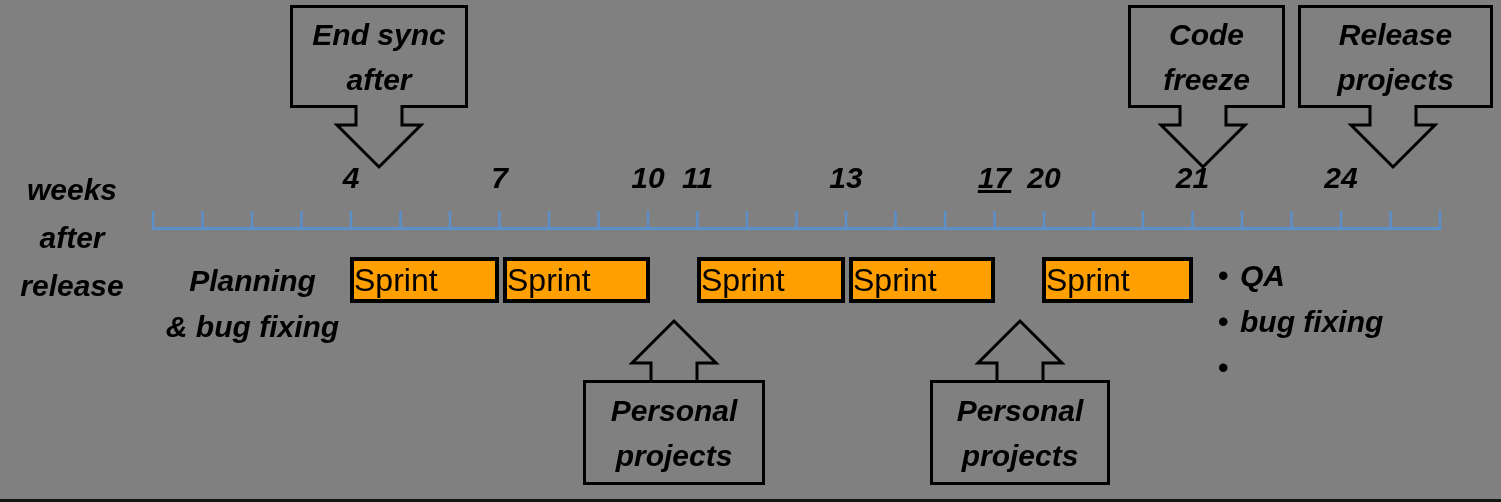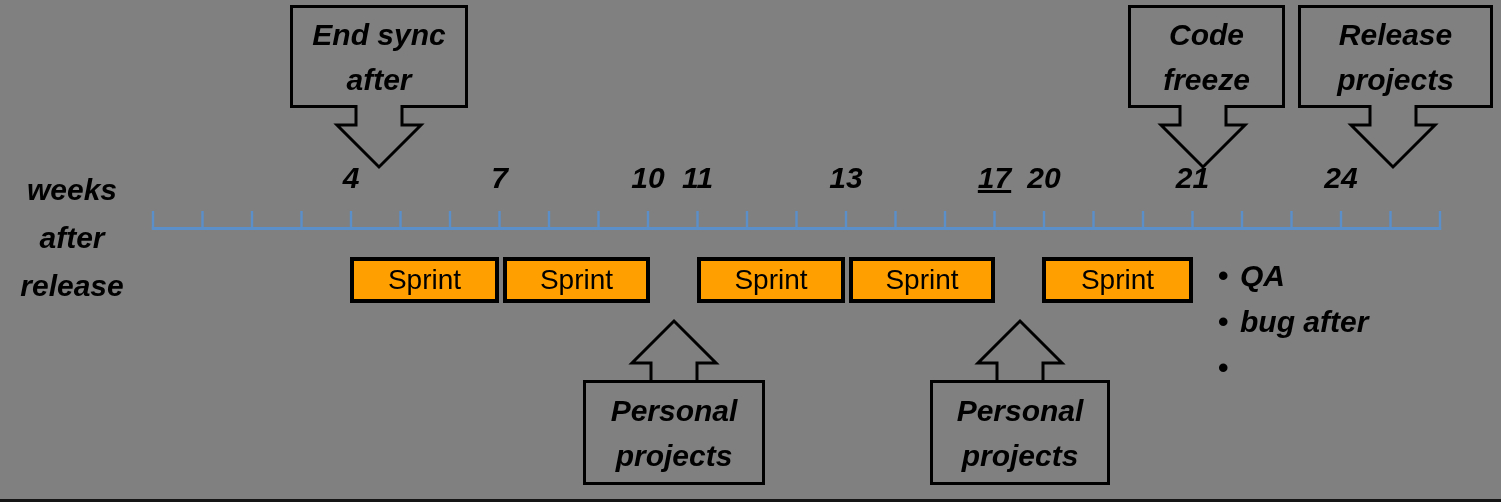--- a/index.html
+++ b/index.html
@@ -20,22 +20,22 @@
     position:absolute;top:161px;transform:translateX(-50%);
     font-style:italic;font-weight:700;font-size:30px;white-space:nowrap;
   }
   .phase-label{
     position:absolute;left:140px;top:258px;width:225px;text-align:center;
     font-style:italic;font-weight:700;font-size:30px;line-height:46px;white-space:nowrap;
   }
   .sprint{
     position:absolute;top:257px;height:46px;box-sizing:border-box;
     background:var(--sprint);border:4px solid var(--ink);
-    display:flex;align-items:center;justify-content:center;
-    font-size:28px;color:var(--ink);
+    display:flex;align-items:center;justify-content:flex-start;
+    font-size:32px;color:var(--ink);
   }
   .callout{
     position:absolute;box-sizing:border-box;border:3px solid var(--ink);
     display:flex;flex-direction:column;align-items:center;justify-content:center;
     text-align:center;font-style:italic;font-weight:700;font-size:30px;line-height:45px;
     background:transparent;
   }
   .arrow{position:absolute;overflow:visible;}
   .arrow path{fill:var(--bg);stroke:var(--ink);stroke-width:3;stroke-linejoin:miter;stroke-miterlimit:10;}
   .bullets{
@@ -94,20 +94,24 @@
       <span class="week-label" style="left: 1192.5px;">21</span>
       <span class="week-label" style="left: 1341px;">24</span>
     </div>
 
   <div class="axis-caption">
     <div>weeks</div>
     <div>after</div>
     <div>release</div>
   </div>
 
+  <div class="phase-label">
+    <div>Planning</div>
+    <div>&amp; bug fixing</div>
+  </div>
 
   <div class="sprint" style="left:350px;width:149px">
     <span>Sprint</span>
   </div>
   <div class="sprint" style="left:503px;width:147px">
     <span>Sprint</span>
   </div>
   <div class="sprint" style="left:697px;width:148px">
     <span>Sprint</span>
   </div>
@@ -158,21 +162,21 @@
     <div>projects</div>
   </div>
 
   <ul class="bullets">
     <li>
       <span class="dot">•</span>
       <span class="txt">QA</span>
     </li>
     <li>
       <span class="dot">•</span>
-      <span class="txt">bug after</span>
+      <span class="txt">bug fixing</span>
     </li>
     <li>
       <span class="dot">•</span>
     </li>
   </ul>
 
   <div class="bottom-bar"></div>
 </div>
 
 </body></html>

